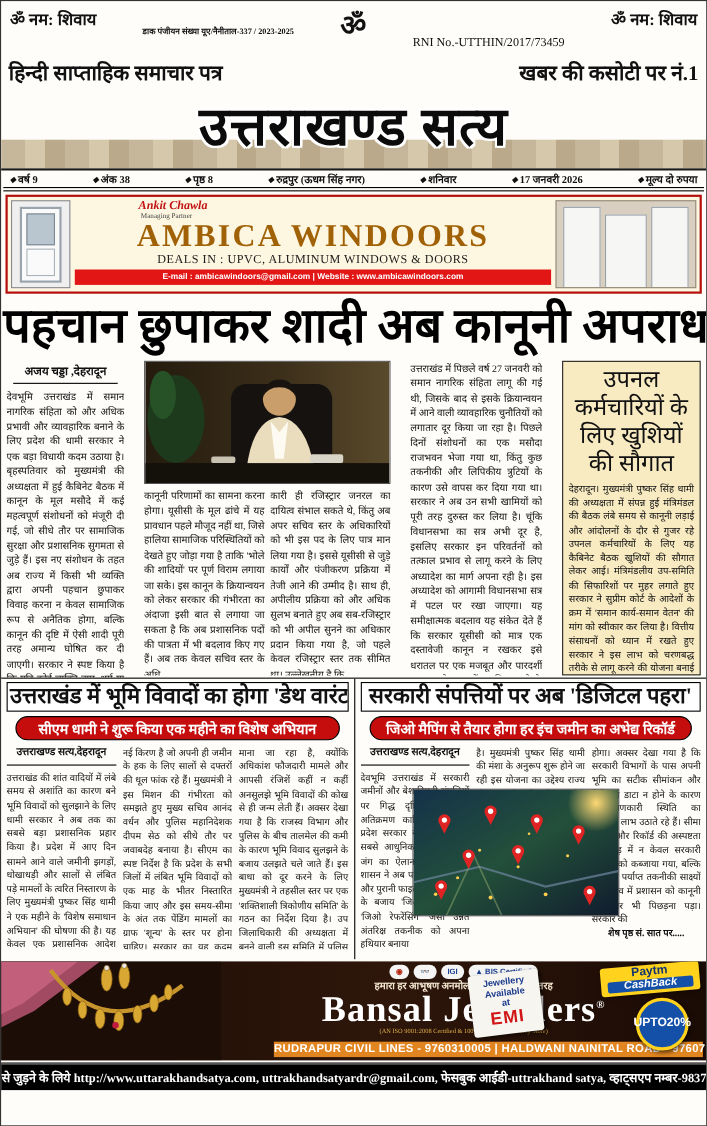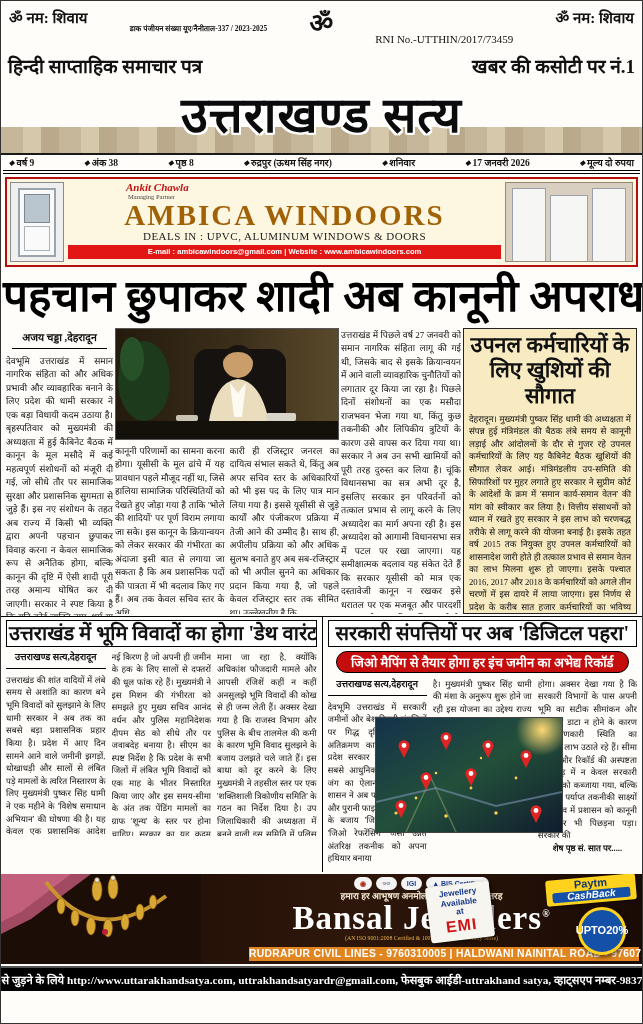--- a/index.html
+++ b/index.html
@@ -41,32 +41,32 @@
   .ambica-addr{background:#e31616;color:#fff;font-family:"Liberation Sans",sans-serif;
     font-size:7.6px;font-weight:bold;line-height:1.35;padding:2px 3px;margin-top:2px}
   .showroom-img{width:128px;background:#d8cfc0;border:1px solid #948a77;position:relative;overflow:hidden}
   .showroom-img i{position:absolute;background:#f6f6f4;border:1px solid #9aa2a8}
   
   .lead-headline{font-size:44px;font-weight:900;text-align:center;line-height:1.2;color:#000;
     padding:2px 2px 0;white-space:nowrap;letter-spacing:0}
   .lead-sub{background:#d90d0d;color:#fff;text-align:center;font-size:12.4px;font-weight:bold;
     padding:3px 2px;margin:3px 5px 2px}
   
-  .main-sec{display:flex;gap:2px;padding:4px 5px 2px;height:292px;overflow:hidden}
+  .main-sec{display:flex;gap:18px;padding:4px 5px 2px;height:292px;overflow:hidden}
   .bodytxt{font-size:9px;line-height:1.5;text-align:justify;overflow:hidden}
   .m-col1{width:107px}
   .byline{font-size:10.5px;font-weight:bold;text-align:center;border-bottom:1.2px solid #000;
     padding:2px 0 4px;margin:0 6px 6px}
   .m-mid{width:224px;display:flex;flex-direction:column}
   .cm-photo{height:112px;margin-bottom:5px;border:1px solid #555;overflow:hidden}
   .mid-cols{flex:1;display:flex;gap:5px;overflow:hidden}
   .mid-cols p{flex:1}
   .m-col4{width:120px;padding-top:1px}
   .side-box{flex:1;border:1.3px solid #222;background:#f8ebc2;padding:3px 5px;overflow:hidden}
-  .side-box h3{font-size:21.5px;text-align:center;font-weight:bold;line-height:1.18;margin:1px 0 4px}
+  .side-box h3{font-size:21.5px;text-align:center;font-weight:normal;line-height:1.18;margin:1px 0 4px}
   .side-box p{font-size:8.7px;line-height:1.44;text-align:justify}
   
   .bottom-sec{display:flex;border-top:1.4px solid #000;height:256px}
   .b-article{width:50%;padding:3px 5px;overflow:hidden;position:relative}
   .b-article + .b-article{border-left:1.2px solid #000}
   .b-head{border:1.6px solid #000;background:#fff;text-align:center;font-size:20px;font-weight:900;
     line-height:1.15;padding:1px 2px;margin-bottom:4px;white-space:nowrap;overflow:hidden}
   .b-pill{background:#c60d0d;border:1.2px solid #000;border-radius:13px;color:#fff;text-align:center;
     font-size:13px;font-weight:bold;padding:1px 2px;margin:0 8px 5px}
   .b-cols{display:flex;gap:6px;height:calc(100% - 64px)}
@@ -202,20 +202,21 @@
     <div class="side-box">
       <h3>उपनल कर्मचारियों के लिए खुशियों की सौगात</h3>
       <p>देहरादून। मुख्यमंत्री पुष्कर सिंह धामी की अध्यक्षता में संपन्न हुई मंत्रिमंडल की बैठक लंबे समय से कानूनी लड़ाई और आंदोलनों के दौर से गुजर रहे उपनल कर्मचारियों के लिए यह कैबिनेट बैठक खुशियों की सौगात लेकर आई। मंत्रिमंडलीय उप-समिति की सिफारिशों पर मुहर लगाते हुए सरकार ने सुप्रीम कोर्ट के आदेशों के क्रम में 'समान कार्य-समान वेतन' की मांग को स्वीकार कर लिया है। वित्तीय संसाधनों को ध्यान में रखते हुए सरकार ने इस लाभ को चरणबद्ध तरीके से लागू करने की योजना बनाई है। इसके तहत वर्ष 2015 तक नियुक्त हुए उपनल कर्मचारियों को शासनादेश जारी होते ही तत्काल प्रभाव से समान वेतन का लाभ मिलना शुरू हो जाएगा। इसके पश्चात 2016, 2017 और 2018 के कर्मचारियों को अगले तीन चरणों में इस दायरे में लाया जाएगा। इस निर्णय से प्रदेश के करीब सात हजार कर्मचारियों का भविष्य उज्ज्वल होगा, जिन्हें विभागीय संविदा के माध्यम से यह लाभ प्रदान किया जाएगा। कैबिनेट ने न केवल वर्तमान कर्मचारियों के हितों का ध्यान रखा है, बल्कि भविष्य की नियुक्तियों के लिए भी स्पष्ट नीति निर्धारित की है। अब से उपनल के माध्यम से केवल भूतपूर्व सैनिकों के परिजनों को ही रोजगार के अवसर प्रदान किए जाएंगे। मुख्यमंत्री पुष्कर सिंह धामी ने इस निर्णय को न्याय की जीत बताते हुए कहा कि उपनल कर्मचारी प्रशासनिक व्यवस्था की महत्वपूर्ण कड़ी हैं</p>
     </div>
   </div>
 
   <div class="bottom-sec">
 
     <div class="b-article">
       <div class="b-head">उत्तराखंड में भूमि विवादों का होगा 'डेथ वारंट'</div>
+      <div class="b-pill">सीएम धामी ने शुरू किया एक महीने का विशेष अभियान</div>
       <div class="b-cols">
         <div class="bodytxt">
           <div class="byline2">उत्तराखण्ड सत्य,देहरादून</div>
           <span>उत्तराखंड की शांत वादियों में लंबे समय से अशांति का कारण बने भूमि विवादों को सुलझाने के लिए धामी सरकार ने अब तक का सबसे बड़ा प्रशासनिक प्रहार किया है। प्रदेश में आए दिन सामने आने वाले जमीनी झगड़ों, धोखाधड़ी और सालों से लंबित पड़े मामलों के त्वरित निस्तारण के लिए मुख्यमंत्री पुष्कर सिंह धामी ने एक महीने के 'विशेष समाधान अभियान' की घोषणा की है। यह केवल एक प्रशासनिक आदेश नहीं, बल्कि उन हजारों परिवारों के लिए उम्मीद की एक</span>
         </div>
         <p class="bodytxt">नई किरण है जो अपनी ही जमीन के हक के लिए सालों से दफ्तरों की धूल फांक रहे हैं। मुख्यमंत्री ने इस मिशन की गंभीरता को समझते हुए मुख्य सचिव आनंद वर्धन और पुलिस महानिदेशक दीपम सेठ को सीधे तौर पर जवाबदेह बनाया है। सीएम का स्पष्ट निर्देश है कि प्रदेश के सभी जिलों में लंबित भूमि विवादों को एक माह के भीतर निस्तारित किया जाए और इस समय-सीमा के अंत तक पेंडिंग मामलों का ग्राफ 'शून्य' के स्तर पर होना चाहिए। सरकार का यह कदम राज्य की कानून- व्यवस्था और सामाजिक सौहार्द को बनाए रखने की दिशा में एक बड़ा नीतिगत फैसला</p>
         <div class="bodytxt">
           <span>माना जा रहा है, क्योंकि अधिकांश फौजदारी मामले और आपसी रंजिशें कहीं न कहीं अनसुलझे भूमि विवादों की कोख से ही जन्म लेती हैं। अक्सर देखा गया है कि राजस्व विभाग और पुलिस के बीच तालमेल की कमी के कारण भूमि विवाद सुलझने के बजाय उलझते चले जाते हैं। इस बाधा को दूर करने के लिए मुख्यमंत्री ने तहसील स्तर पर एक 'शक्तिशाली त्रिकोणीय समिति' के गठन का निर्देश दिया है। उप जिलाधिकारी की अध्यक्षता में बनने वाली इस समिति में पुलिस क्षेत्राधिकारी और चकबंदी विभाग के अधिकारियों को</span>
           
         </div>

